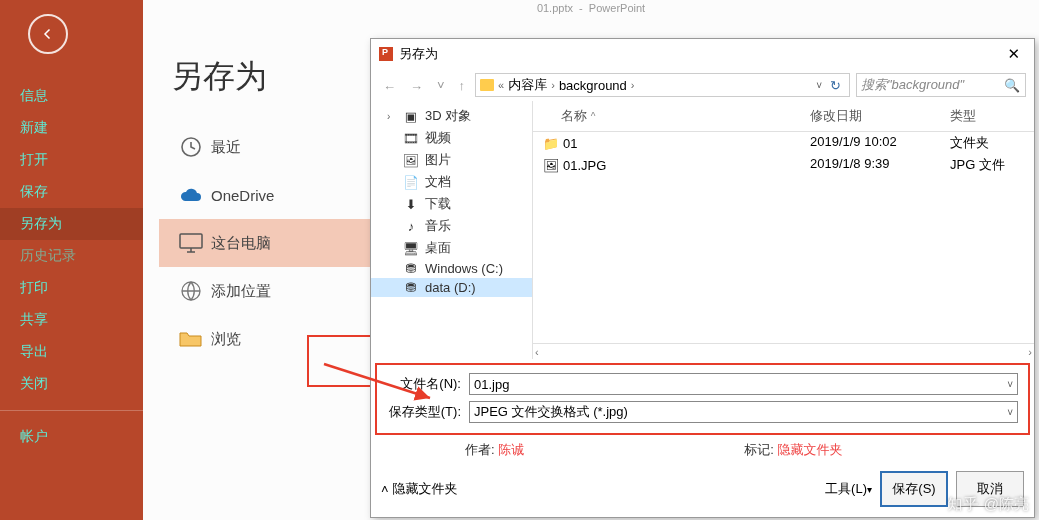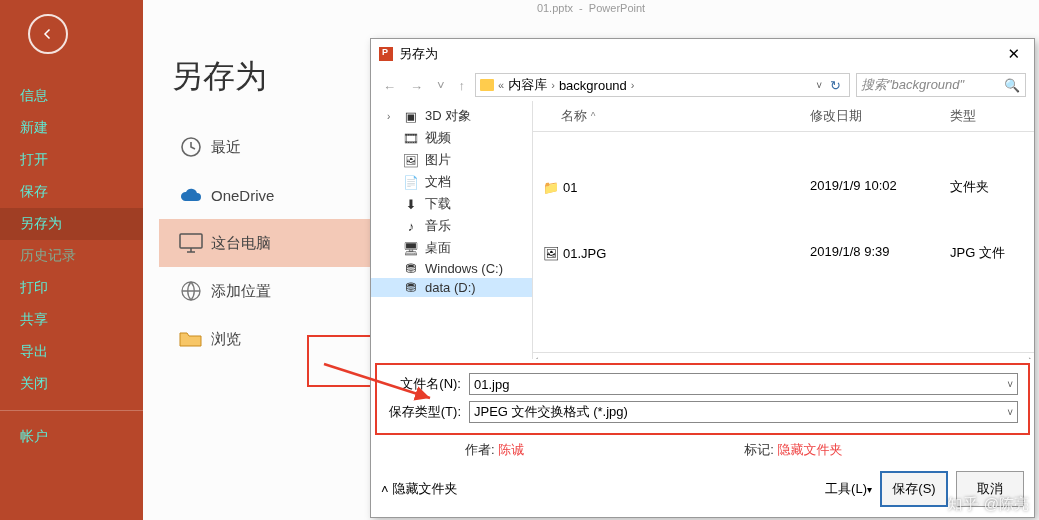--- a/index.html
+++ b/index.html
@@ -49,21 +49,21 @@
 .view-btn { border:1px solid #ccc; padding:1px 6px; font-size:11px; cursor:pointer; }
 .help-c { width:16px; height:16px; border-radius:50%; background:#1976d2; color:#fff; font-size:11px; display:flex; align-items:center; justify-content:center; cursor:pointer; }
 
 .dlg-body { flex:1; display:flex; overflow:hidden; }
 .tree { width: 162px; border-right:1px solid #e0e0e0; font-size:13px; padding:4px 0; overflow:auto; }
 .tree-item { display:flex; align-items:center; padding:2px 6px 2px 16px; gap:6px; cursor:pointer; color:#333; }
 .tree-item.sel { background:#cde8ff; }
 .tree-item .exp { width:10px; font-size:10px; color:#666; }
 .tree-item .ico { width:16px; display:flex; align-items:center; justify-content:center; }
 
-.filelist { flex:1; font-size:13px; display:flex; flex-direction:column;gap:44px; }
+.filelist { flex:1; font-size:13px; display:flex; flex-direction:column; }
 .flh { display:flex; border-bottom:1px solid #e0e0e0; color:#555; padding:4px 0; }
 .flh > div, .flr > div { padding:2px 6px; }
 .col-name { flex:1; }
 .col-date { width:140px; }
 .col-type { width:90px; }
 .flr { display:flex; cursor:pointer; }
 .flr .ico { width:16px; margin-right:4px; }
 .spacer { flex:1; }
 .hscroll { height:16px; border-top:1px solid #e0e0e0; display:flex; align-items:center; padding:0 2px; color:#777; font-size:11px; }
 .hscroll .thumb { flex:1; height:10px; }

